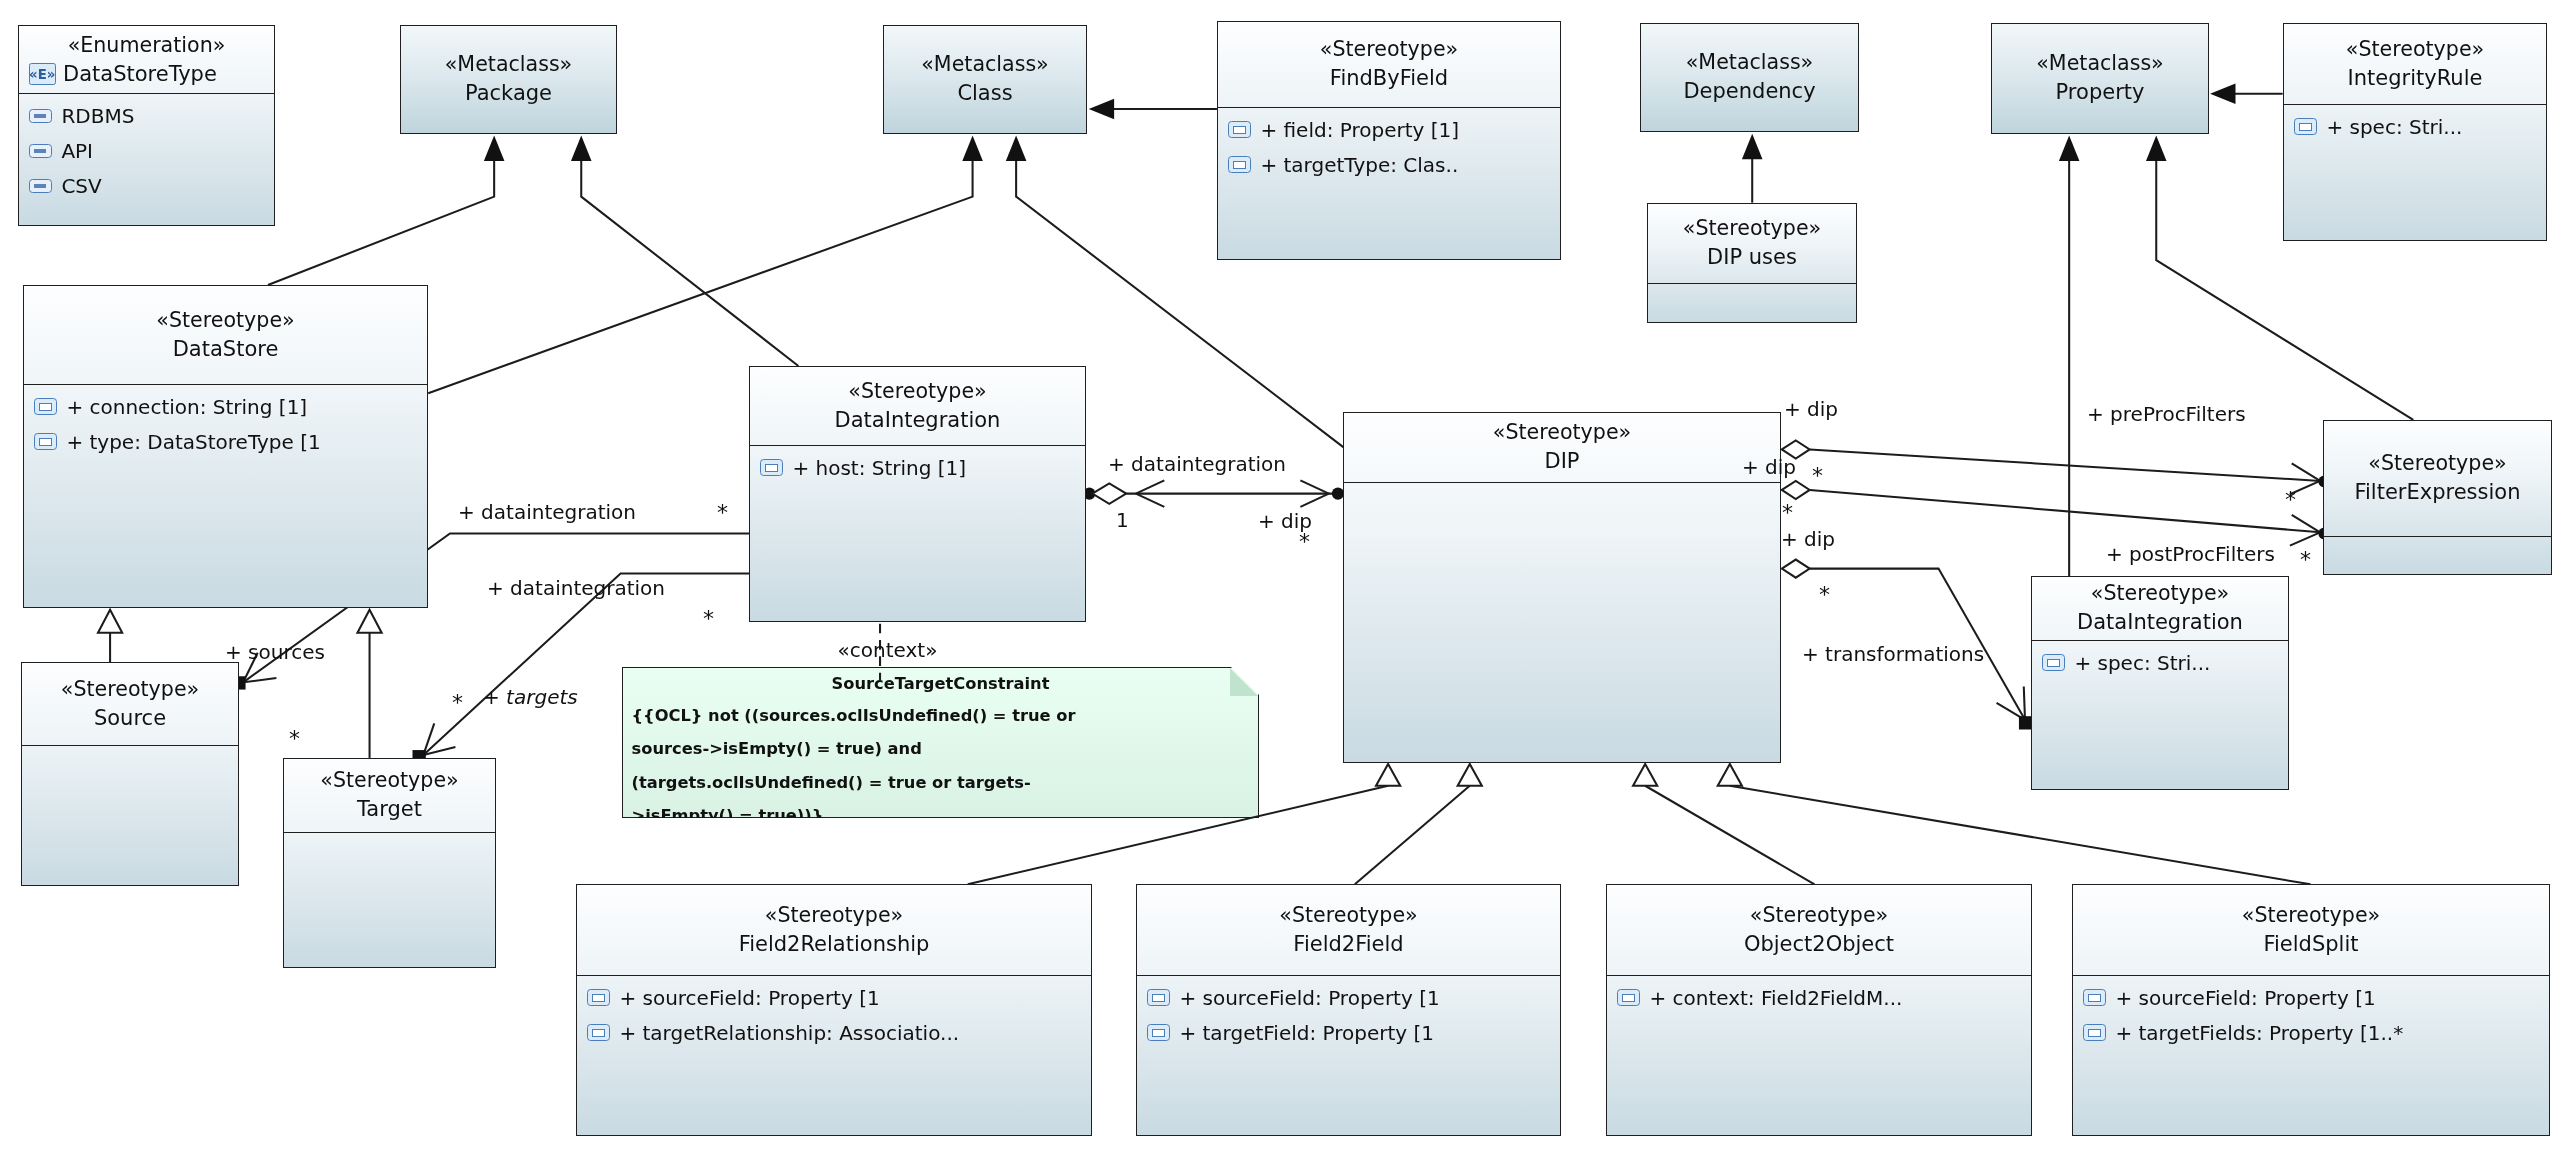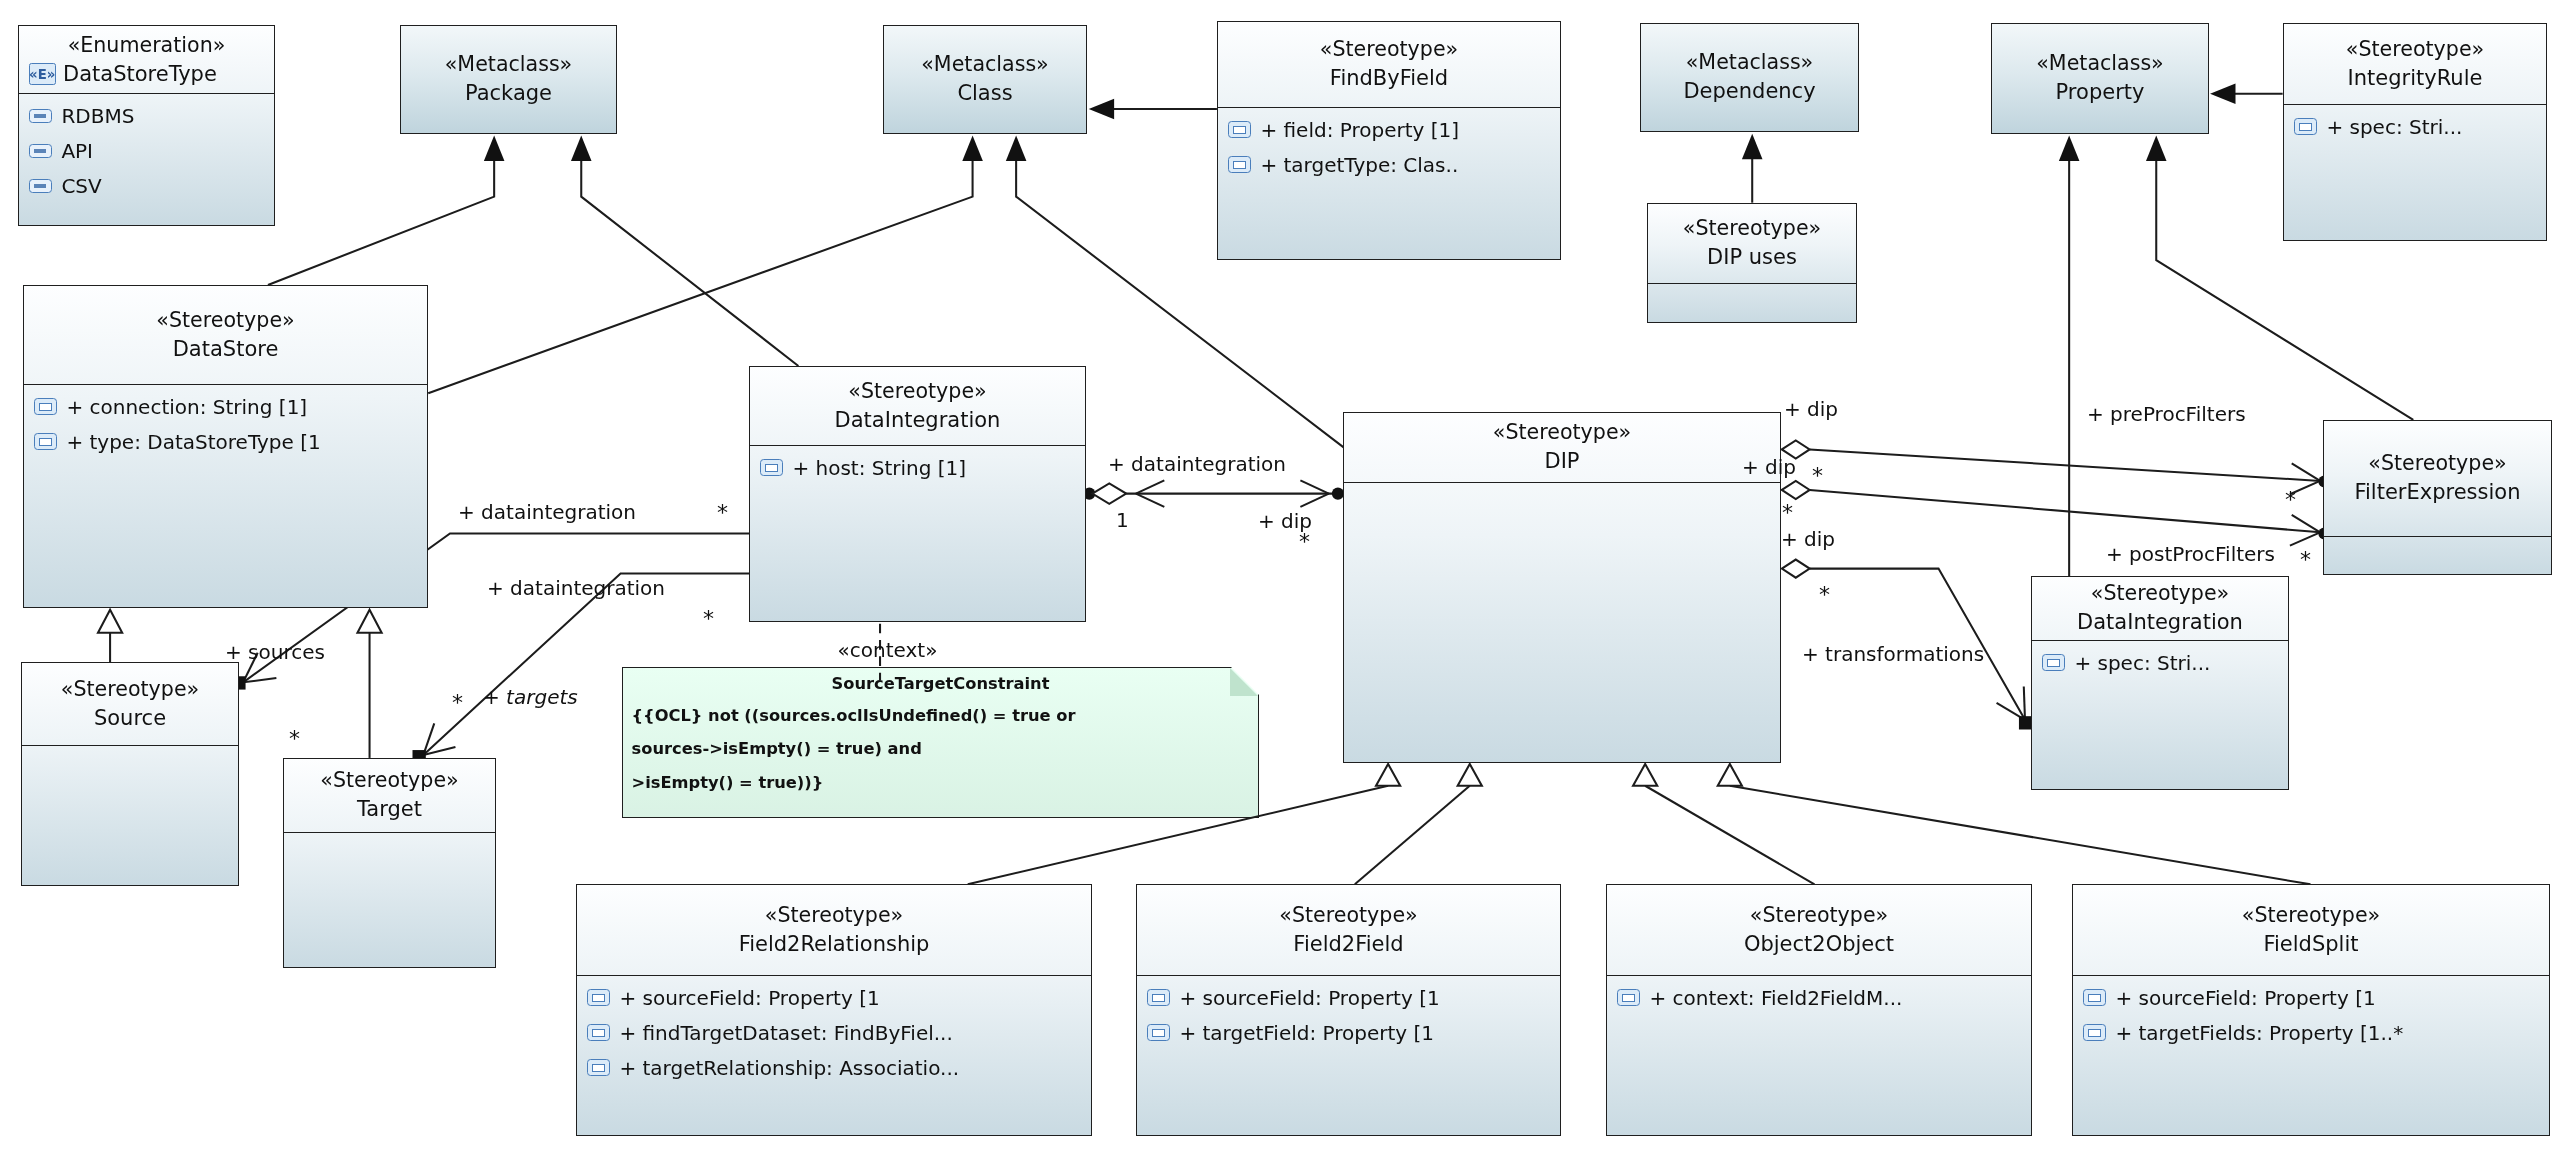--- a/index.html
+++ b/index.html
@@ -38,20 +38,21 @@
 </head>
 <body>
 
 <div class="stage">
 
   <div class="note" style="left:622px;top:667px;width:637px;height:151px;">
     <div class="fold"></div>
     <div class="note-title">SourceTargetConstraint</div>
     <div class="note-body">{{OCL} not ((sources.oclIsUndefined() = true or</div>
     <div class="note-body">sources-&gt;isEmpty() = true) and</div>
+    <div class="note-body">(targets.oclIsUndefined() = true or targets-</div>
     <div class="note-body">&gt;isEmpty() = true))}</div>
   </div>
 
   <svg class="edges" width="2576" height="1159" viewBox="0 0 4259 1916">
     <g stroke="#1c1c1c" stroke-width="3.4" fill="none">
 
       <g>
         <polyline points="443,471 817,325 817,242"></polyline>
         <polygon points="817,224 800,266 834,266" fill="#111" stroke="none"></polygon>
       </g>
@@ -366,26 +367,20 @@
       <div class="attr">
           <span class="attr-icon">
             <i></i>
           </span>
           <span>+ sourceField: Property [1</span>
         </div>
       <div class="attr">
           <span class="attr-icon">
             <i></i>
           </span>
-          <span>+ findTargetDataset: FindByFiel...</span>
-        </div>
-      <div class="attr">
-          <span class="attr-icon">
-            <i></i>
-          </span>
           <span>+ targetRelationship: Associatio...</span>
         </div>
     </div>
   </div>
 
   <div class="uml-box" style="left:1136px;top:884px;width:425px;height:252px;">
     <div class="box-head" style="height:91px;">
       <div class="st">«Stereotype»</div>
       <div class="nm">Field2Field</div>
     </div>

